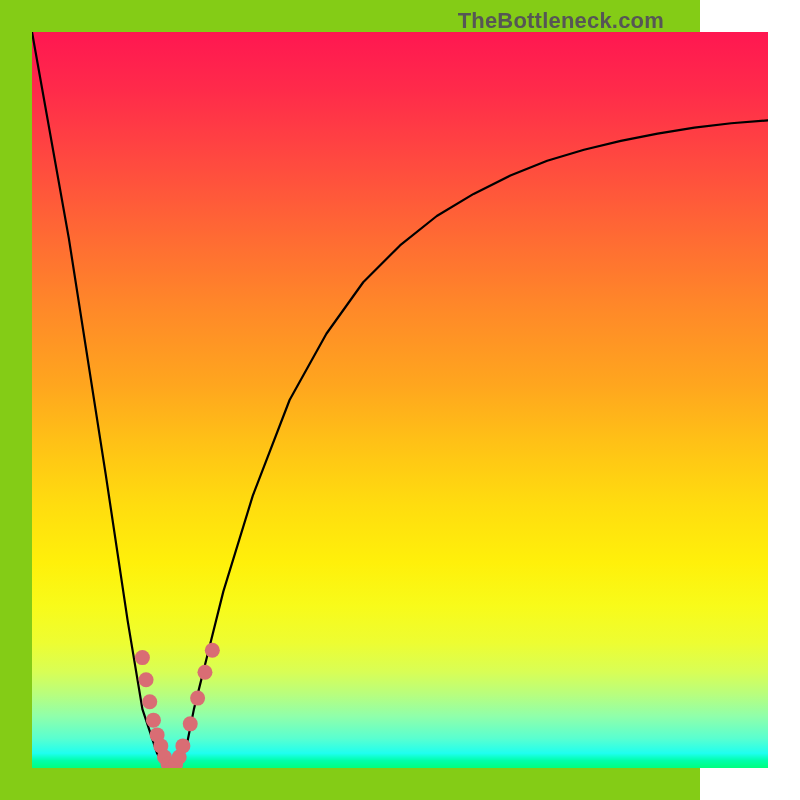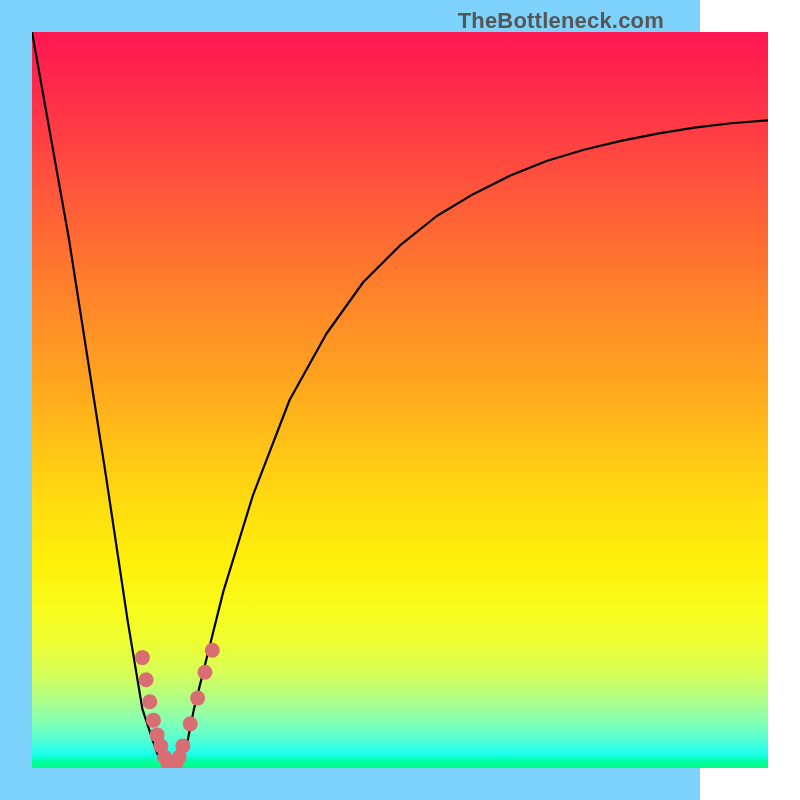--- a/index.html
+++ b/index.html
@@ -1,20 +1,20 @@
 <!DOCTYPE html>
 <html><head>
 <meta charset="utf-8">
 <style>
   * { margin: 0; padding: 0; box-sizing: border-box; }
   html, body { width: 800px; height: 800px; overflow: hidden; }
   .container {
     width: 700px;
     height: 800px;
-    background: #7dd3fc;
+    background: #84cc16;
     position: relative;
     text-align: right;
   }
   .plot-area {
     position: absolute;
     left: 32px;
     top: 32px;
     width: 736px;
     height: 736px;
     background: linear-gradient(to bottom,

